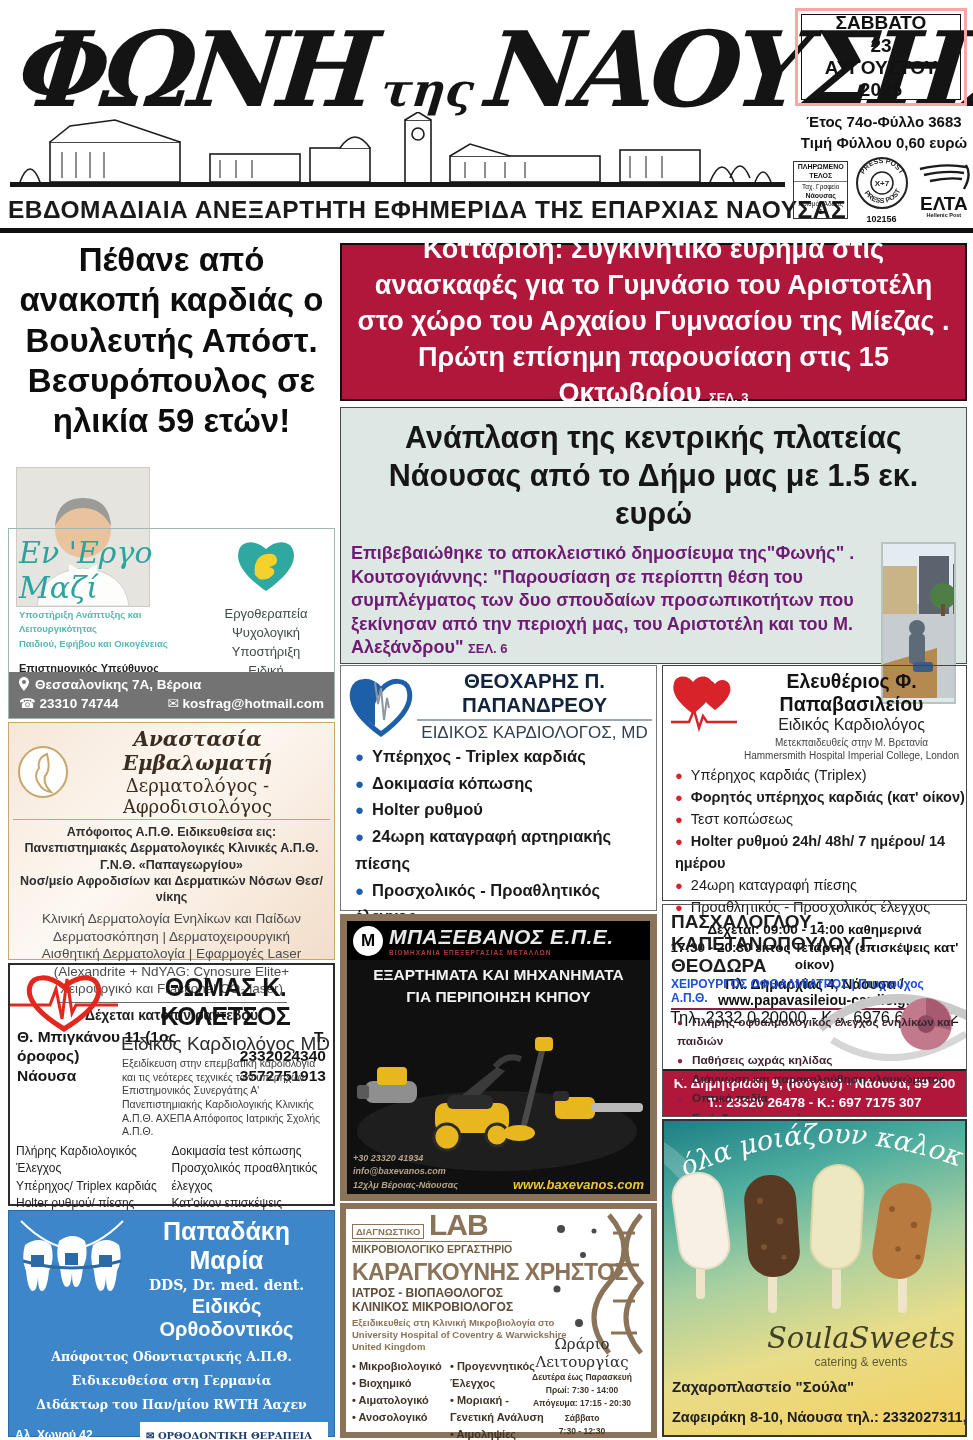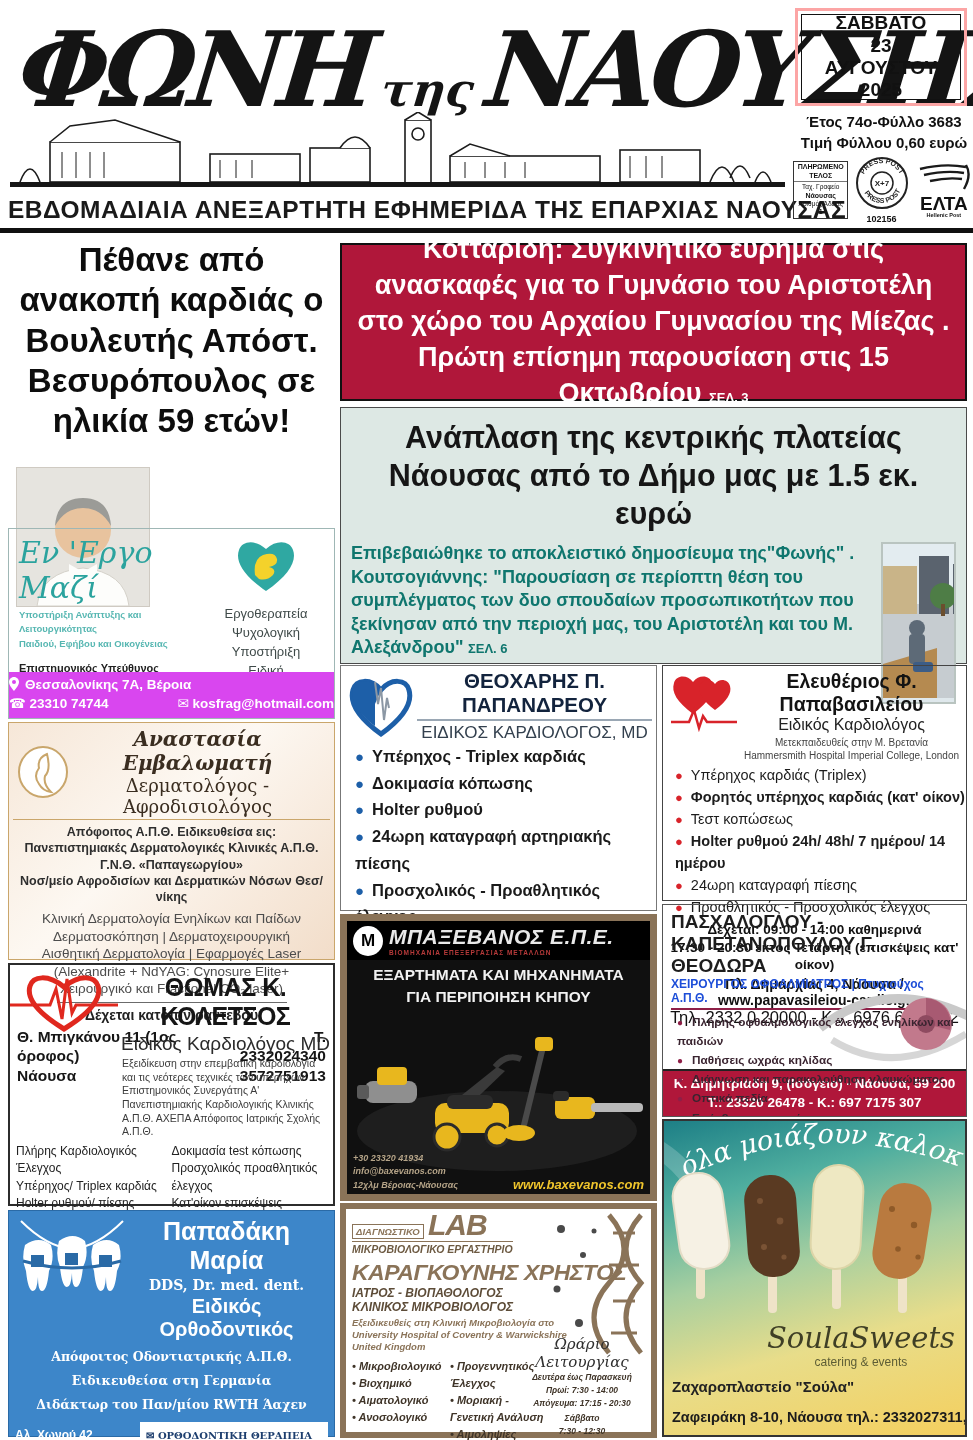--- a/index.html
+++ b/index.html
@@ -39,33 +39,33 @@
   #lead .photo{width:132px;height:138px;margin-left:8px;background:#e9e7e3;border:1px solid #cfcac2;overflow:hidden;}
   
   #redbanner{left:340px;top:243px;width:627px;height:158px;border:2.5px solid #111;
      display:flex;align-items:center;justify-content:center;padding:4px 10px;}
   #redbanner .t{color:#fff;font-weight:bold;font-size:27px;line-height:1.33;text-align:center;}
   #redbanner .pref{font-size:13px;font-weight:bold;}
   
   #plaza{left:340px;top:407px;width:627px;height:257px;background:#dde8e4;border:1.5px solid #4a4a4a;padding:8px 10px;}
   #plaza h2{margin:2px 0 10px;font-size:30.5px;line-height:1.25;text-align:center;font-weight:bold;color:#161616;}
   #plaza .row{display:flex;}
-  #plaza .body{width:305px;font-weight:bold;font-size:18px;line-height:1.3;text-align:justify;color:#0f766e;}
+  #plaza .body{width:305px;font-weight:bold;font-size:18px;line-height:1.3;text-align:justify;color:#701a75;}
   #plaza .pref{font-size:13px;}
   #plaza .photo{width:292px;height:158px;margin-left:8px;border:2px solid #b9c4c0;background:#dfe8ec;overflow:hidden;}
   
   #energo{left:8px;top:528px;width:327px;height:191px;border:1.5px solid #9fb7b5;}
   #energo .top{display:flex;padding:6px 8px 0 10px;}
   #energo .script{font-family:"DejaVu Serif",serif;font-style:italic;font-size:30px;color:#2ba39e;}
   #energo .sub{font-size:9.5px;color:#57b7b2;font-weight:bold;line-height:1.5;margin-top:3px;}
   #energo .resp{margin-top:10px;font-size:11px;line-height:1.35;color:#333;}
   #energo .resp .b{font-weight:bold;color:#222;}
   #energo .svc{font-size:13px;color:#3f4a49;line-height:1.45;text-align:center;margin-top:6px;}
-  #energo .bar{position:absolute;left:0;right:0;bottom:0;height:46px;background:#d946ef;color:#fff;
-      font-weight:bold;font-size:13.5px;padding:5px 0;box-sizing:border-box;}
+  #energo .bar{position:absolute;left:0;right:0;bottom:0;height:46px;background:#737373;color:#fff;
+      font-weight:bold;font-size:13.5px;padding:5px 10px;box-sizing:border-box;}
   #energo .bar .r1{display:flex;justify-content:flex-start;gap:6px;}
   #energo .bar .r2{display:flex;justify-content:space-between;margin-top:3px;}
   
   #emb{left:8px;top:722px;width:327px;height:238px;border:1.5px solid #caa66b;
       background:linear-gradient(135deg,#f6e7d8 0%,#fdf8f2 45%,#f2ddc9 100%);}
   #emb .hd{display:flex;align-items:center;padding:4px 8px 2px;}
   #emb .names{flex:1;text-align:center;font-family:"DejaVu Serif",serif;}
   #emb .nm{font-style:italic;font-weight:bold;font-size:20px;color:#3a2d20;}
   #emb .sp{font-size:18px;color:#3a2d20;}
   #emb .quals{font-size:12.5px;font-weight:bold;color:#2e2e2e;line-height:1.3;text-align:center;margin-top:4px;}
@@ -113,21 +113,21 @@
   #bax{left:340px;top:914px;width:317px;height:287px;background:#101010;border:7px solid #8a7358;}
   #bax .hd{display:flex;align-items:center;gap:6px;padding:4px 6px;background:#000;}
   #bax .mcirc{width:30px;height:30px;border-radius:50%;background:#fff;color:#000;display:flex;align-items:center;justify-content:center;font-weight:bold;font-size:17px;flex:none;}
   #bax .nm{font-style:italic;font-weight:bold;font-size:21px;color:#e9e9e9;letter-spacing:.5px;}
   #bax .tg{font-size:6.5px;color:#b73a3a;font-weight:bold;letter-spacing:1px;}
   #bax .hl{color:#f2f2f2;font-weight:bold;font-size:15.5px;text-align:center;line-height:1.4;margin-top:4px;}
   #bax .foot{position:absolute;left:0;right:0;bottom:2px;display:flex;justify-content:space-between;align-items:flex-end;padding:0 6px;}
   #bax .info{font-style:italic;font-weight:bold;font-size:9px;color:#b5a488;line-height:1.5;}
   #bax .web{font-style:italic;font-weight:bold;font-size:13px;color:#f0c52c;}
   
-  #kar{left:340px;top:1203px;width:317px;height:235px;border:6px solid #8a7358;background:#fff;padding:4px 6px;font-style:italic;}
+  #kar{left:340px;top:1203px;width:317px;height:235px;border:6px solid #8a7358;background:#fff;padding:4px 6px;}
   #kar .lab1{display:inline-block;border:1px solid #8a7358;color:#8a7358;font-weight:bold;font-size:9.5px;padding:1px 3px;}
   #kar .lab{font-size:30px;font-weight:bold;color:#8a7358;letter-spacing:-1px;line-height:.8;display:inline-block;}
   #kar .lab2{font-weight:bold;font-size:10.5px;color:#6d5a42;border-top:1px solid #8a7358;display:inline-block;padding-top:1px;}
   #kar .nm{font-size:23px;font-weight:bold;color:#8a7358;letter-spacing:-.5px;margin-top:2px;}
   #kar .sp{font-size:12px;font-weight:bold;color:#5d4c38;line-height:1.2;}
   #kar .ql{font-size:9.5px;font-weight:bold;color:#8a7358;line-height:1.3;margin-top:2px;}
   #kar .svc{display:flex;font-size:11px;font-weight:bold;color:#3f3428;line-height:1.55;margin-top:4px;width:196px;}
   #kar .svc div{flex:1;}
   #kar .hours{position:absolute;right:10px;top:126px;width:118px;text-align:center;color:#3f3428;}
   #kar .ht{font-size:15px;color:#2f2f2f;font-family:"DejaVu Serif",serif;}

